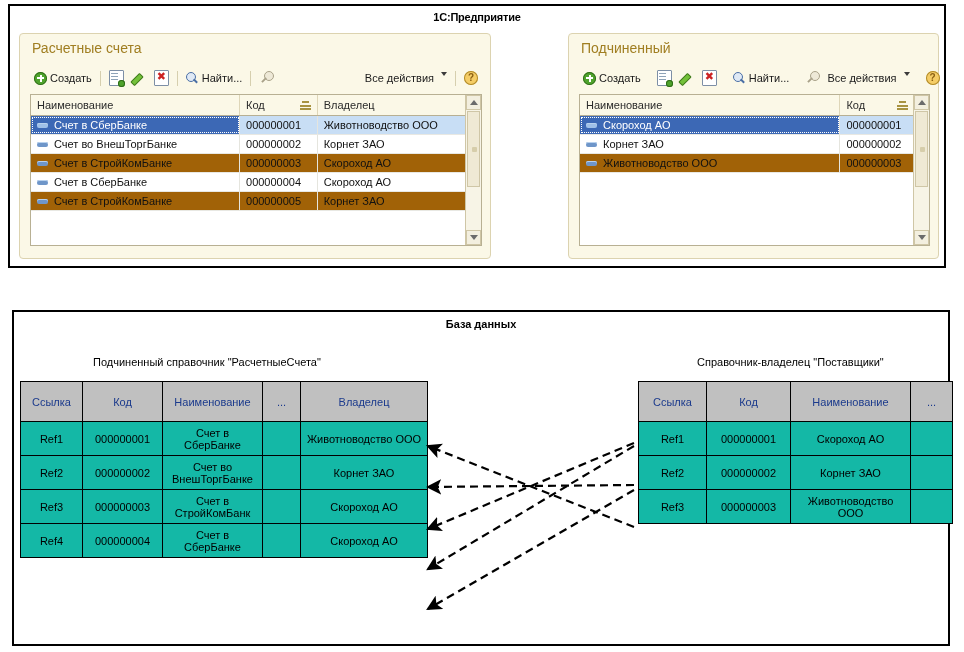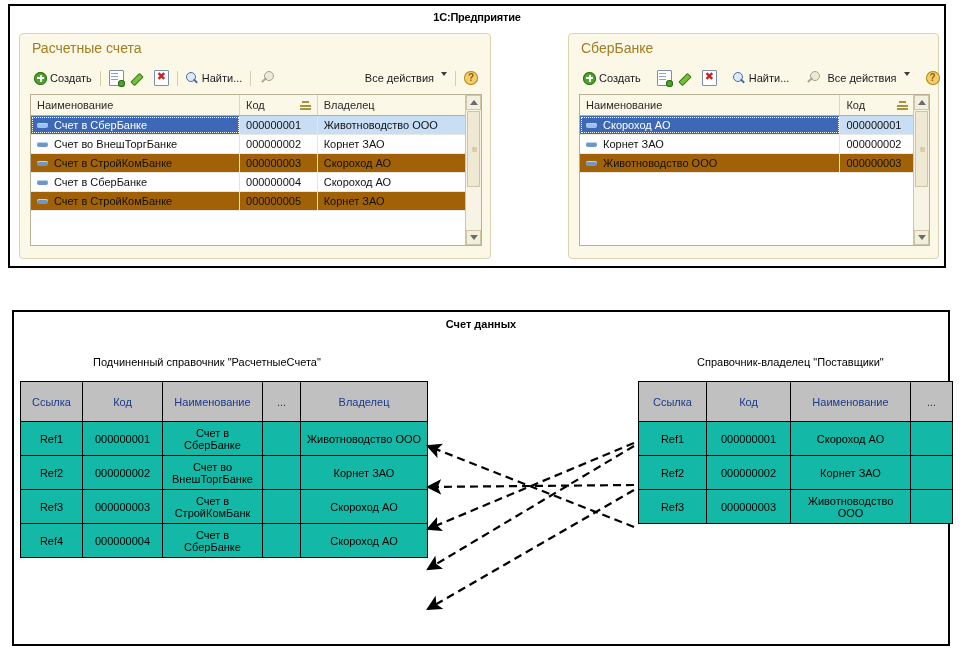--- a/index.html
+++ b/index.html
@@ -266,21 +266,21 @@
             <span class="vs-grip"></span>
           </div>
         <div class="vs-btn bot">
             <span class="tri-dn"></span>
           </div>
       </div>
     </div>
   </div>
 
   <div class="form-panel" id="panel-suppliers">
-    <div class="panel-title">СберБанке</div>
+    <div class="panel-title">Подчиненный</div>
 
     <div class="toolbar">
       <div class="tb-btn">
         <span class="ico ico-plus"></span>
         <span>Создать</span>
       </div>
       <div class="tb-sep"></div>
       <div class="tb-btn">
         <span class="ico ico-copy"></span>
       </div>
@@ -353,21 +353,21 @@
           </div>
         <div class="vs-btn bot">
             <span class="tri-dn"></span>
           </div>
       </div>
     </div>
   </div>
 </div>
 
 <div id="db-window">
-  <div id="db-title">Счет данных</div>
+  <div id="db-title">База данных</div>
 </div>
 
 <div class="db-caption" id="cap-left">Подчиненный справочник "РасчетныеСчета"</div>
 <div class="db-caption" id="cap-right">Справочник-владелец "Поставщики"</div>
 
 <table class="dbtbl" id="tbl-left">
   <thead>
     <tr>
       <th>Ссылка</th>
       <th>Код</th>

